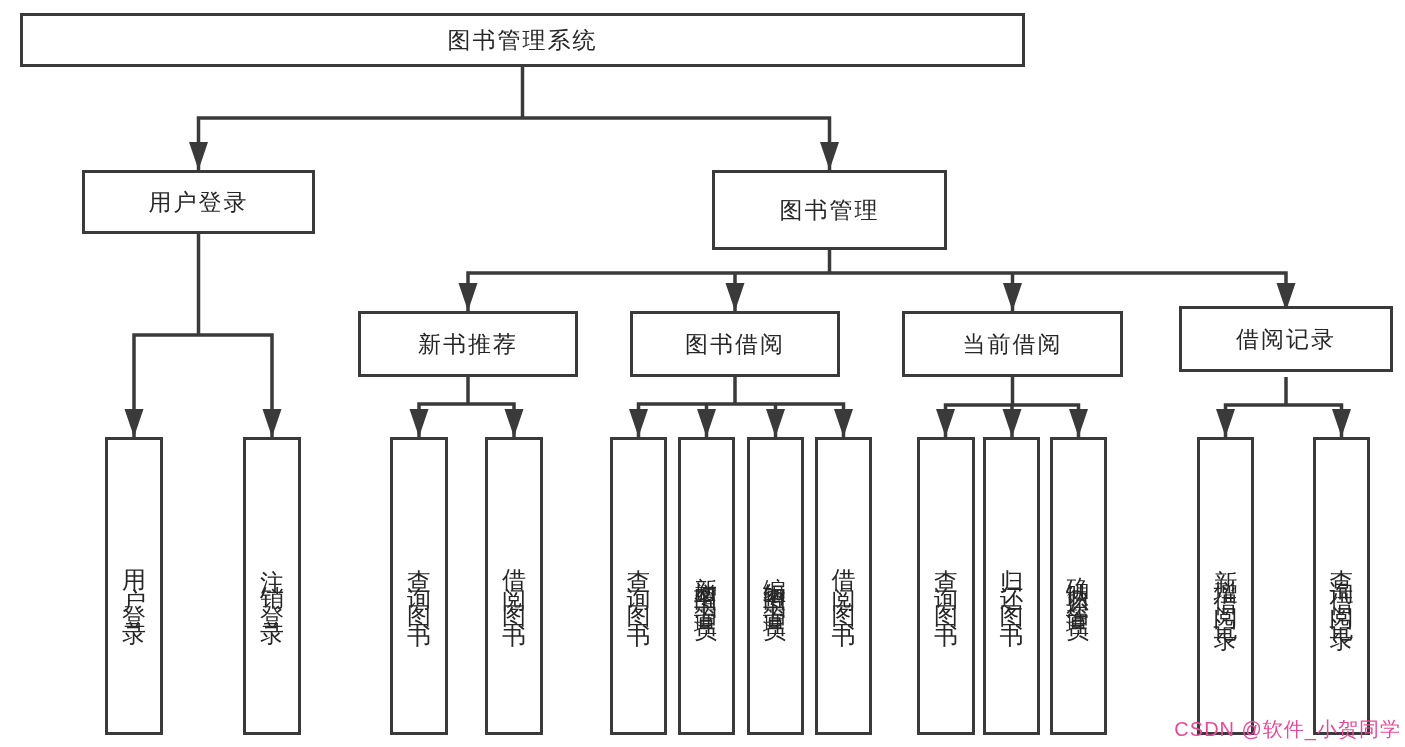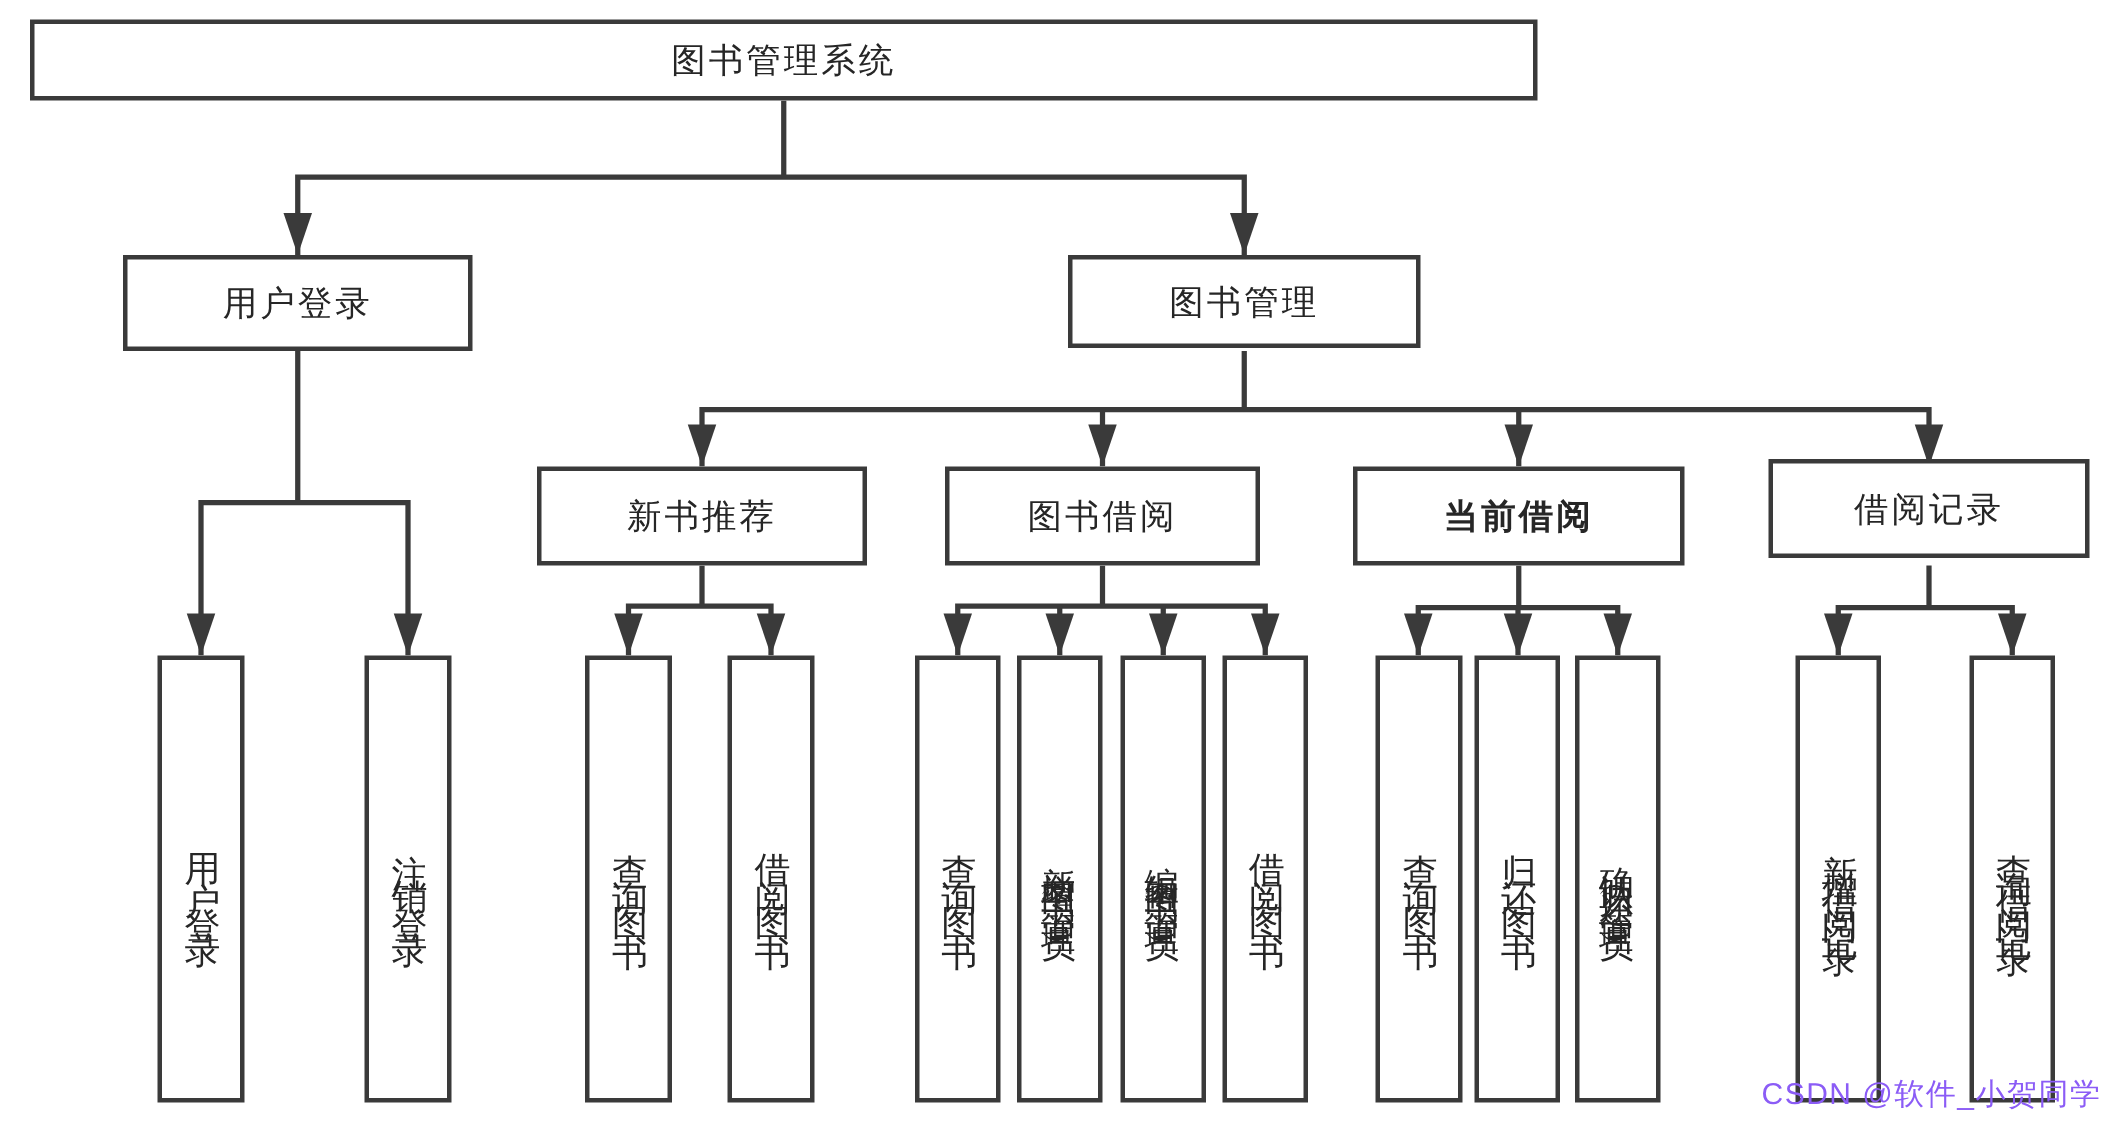--- a/index.html
+++ b/index.html
@@ -31,21 +31,21 @@
   }
   .v4 { letter-spacing: 18px; }
   .v6 { letter-spacing: 12px; }
   .v9 { letter-spacing: 6px; font-size: 23px; }
   .watermark {
     position: absolute;
     right: 4px;
     bottom: 4px;
     font-size: 20px;
     letter-spacing: 1px;
-    color: #8b5cf6;
+    color: #ec4899;
     z-index: 10;
     white-space: nowrap;
   }
 </style>
 </head>
 <body>
 
 <div class="canvas">
 
   <svg class="connectors" width="1405" height="747" viewBox="0 0 1405 747">
@@ -103,25 +103,25 @@
       <polygon points="1002.5,409 1021.5,409 1012,437"></polygon>
       <polygon points="1069,409 1088,409 1078.5,437"></polygon>
       <polygon points="1216,409 1235,409 1225.5,437"></polygon>
       <polygon points="1332,409 1351,409 1341.5,437"></polygon>
     </g>
   </svg>
 
   <div class="node hnode" style="left:20px; top:13px; width:1005px; height:54px;">图书管理系统</div>
 
   <div class="node hnode" style="left:82px; top:170px; width:233px; height:64px;">用户登录</div>
-  <div class="node hnode" style="left:712px; top:170px; width:235px; height:62px;">图书管理</div>
+  <div class="node hnode" style="left:712px; top:170px; width:235px; height:80px;">图书管理</div>
 
   <div class="node hnode" style="left:630px; top:311px; width:210px; height:66px;">图书借阅</div>
   <div class="node hnode" style="left:358px; top:311px; width:220px; height:66px;">新书推荐</div>
-  <div class="node hnode" style="left:902px; top:311px; width:221px; height:66px;font-weight:bold;">当前借阅</div>
+  <div class="node hnode" style="left:902px; top:311px; width:221px; height:66px;">当前借阅</div>
   <div class="node hnode" style="left:1179px; top:306px; width:214px; height:66px;">借阅记录</div>
 
   <div class="node vnode v4" style="left:105px; top:437px; width:58px; height:298px;">用户登录</div>
   <div class="node vnode v4" style="left:243px; top:437px; width:58px; height:298px;">注销登录</div>
 
   <div class="node vnode v4" style="left:390px; top:437px; width:58px; height:298px;">查询图书</div>
   <div class="node vnode v4" style="left:485px; top:437px; width:58px; height:298px;">借阅图书</div>
 
   <div class="node vnode v4" style="left:610px; top:437px; width:57px; height:298px;">查询图书</div>
   <div class="node vnode v9" style="left:678px; top:437px; width:57px; height:298px;">新增图书（管理员）</div>

